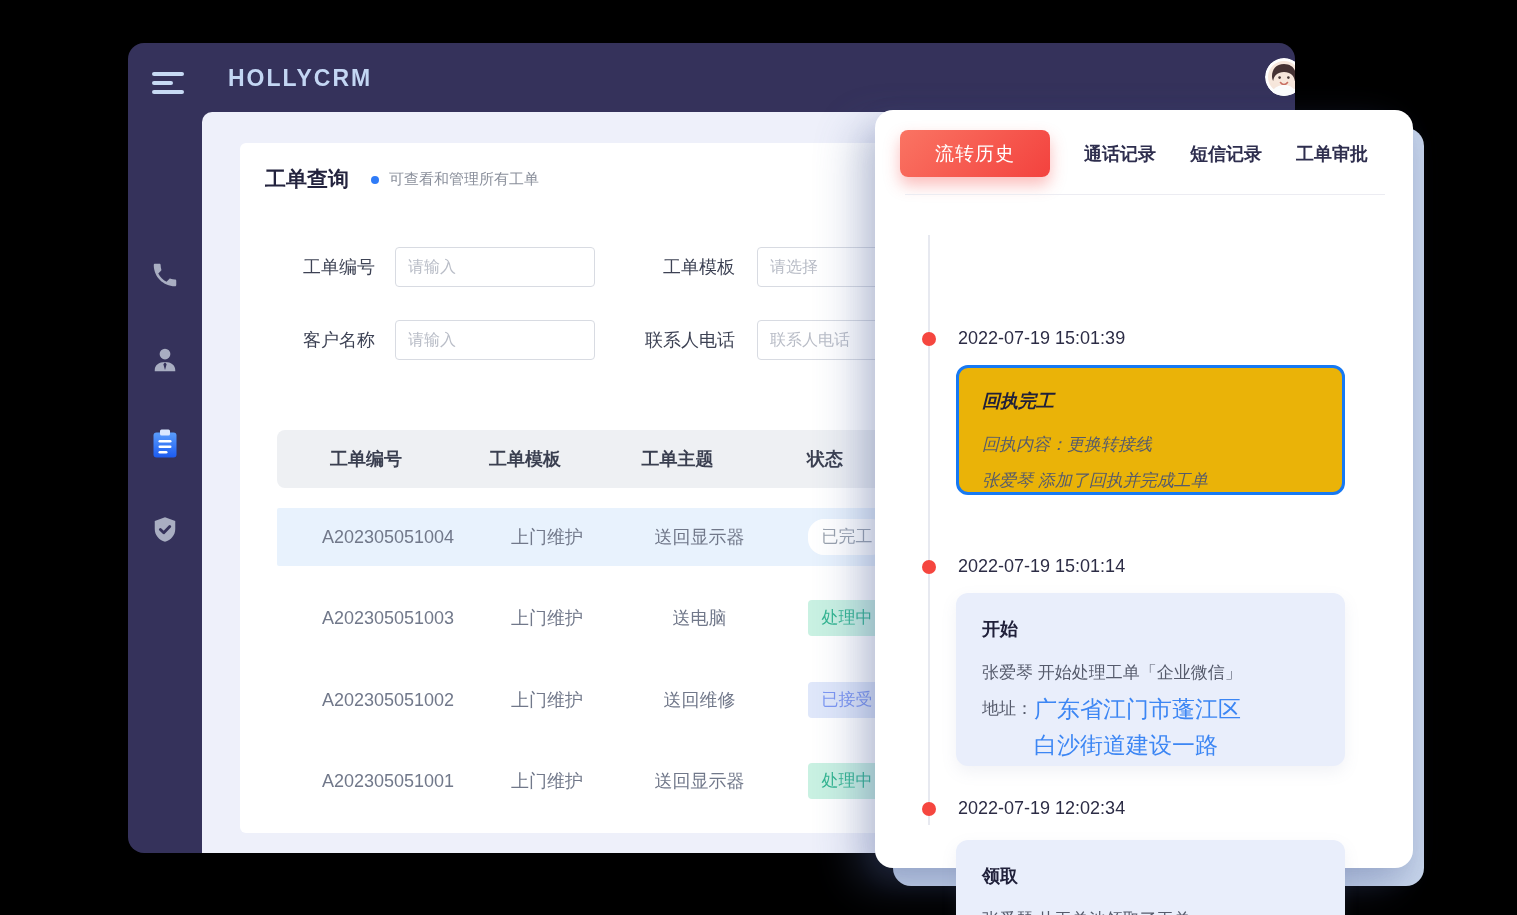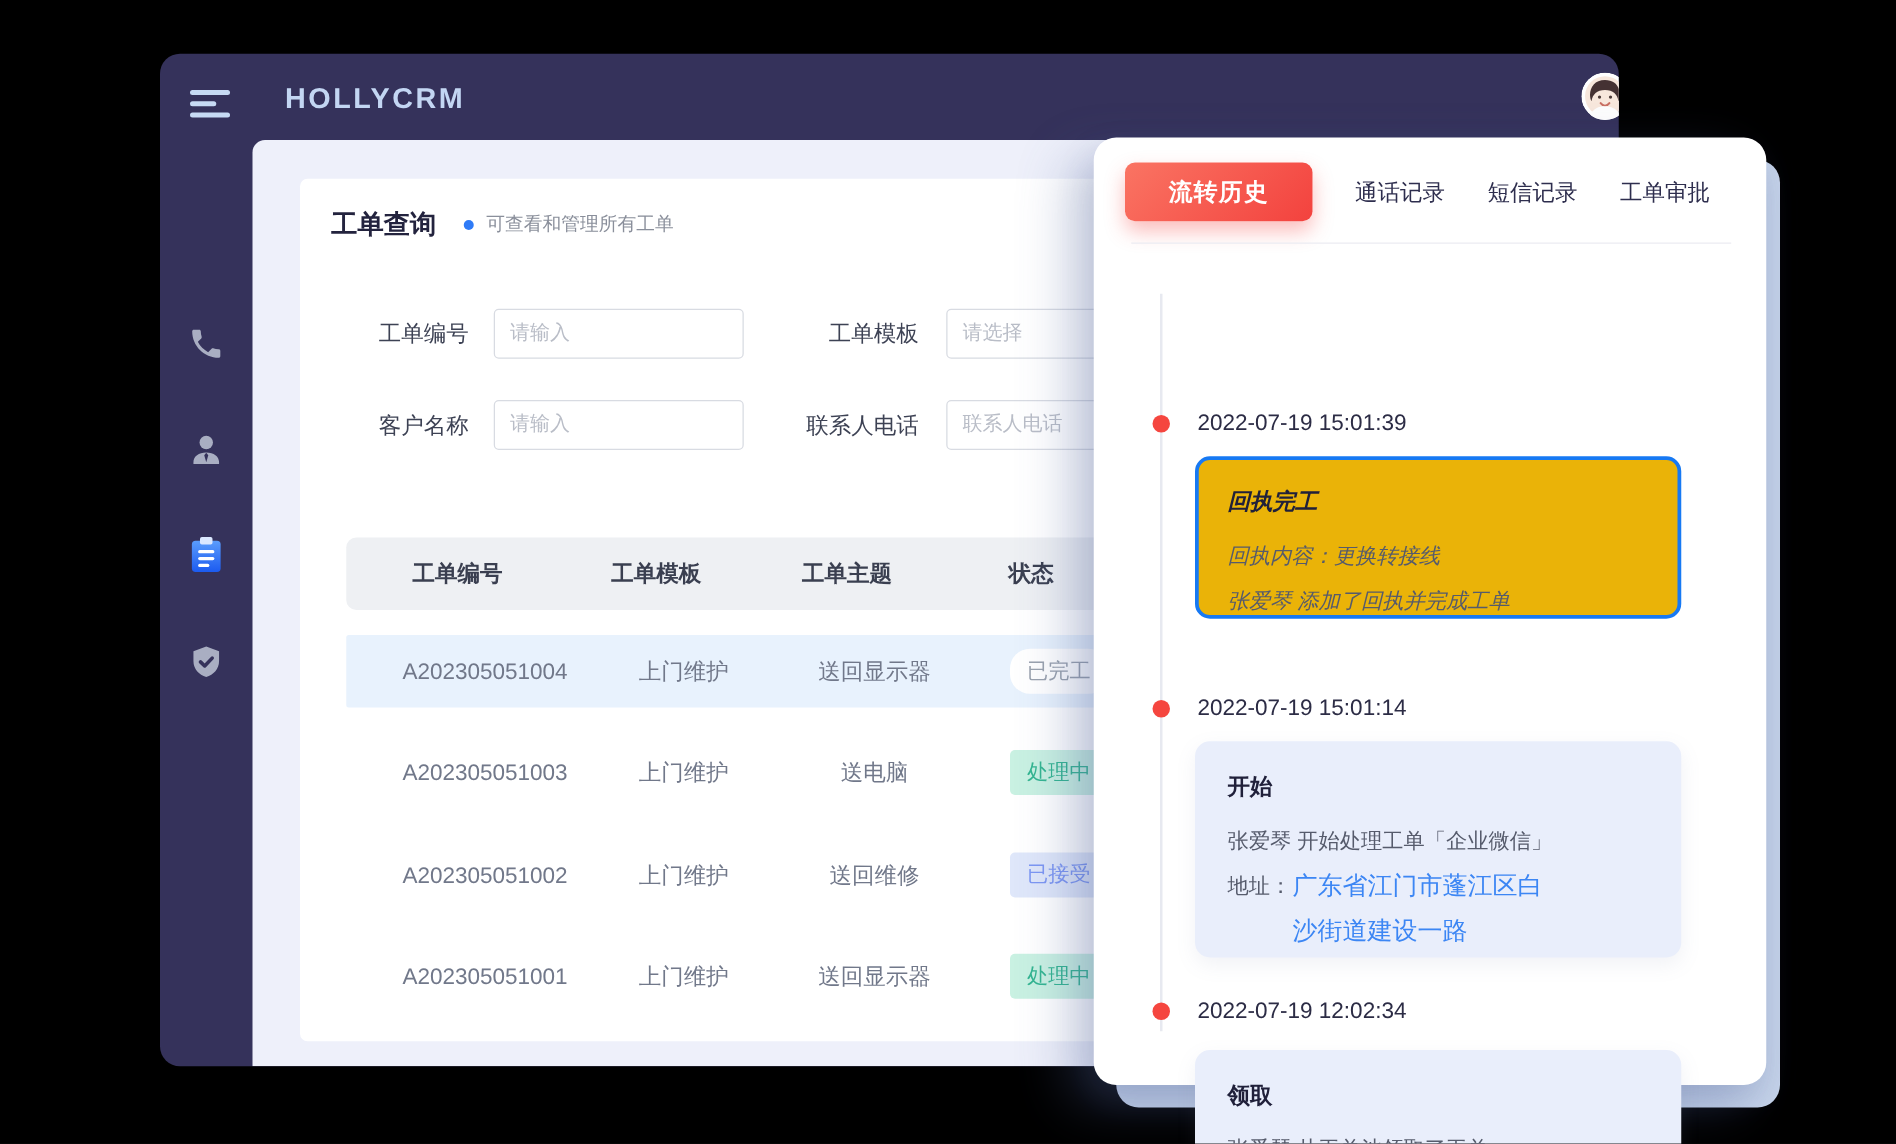--- a/index.html
+++ b/index.html
@@ -86,44 +86,44 @@
   }
   .panel{
     position:absolute; left:875px; top:110px; width:538px; height:758px;
     background:#ffffff; border-radius:18px;
     box-shadow:-20px 16px 42px rgba(84,104,160,0.30), 0 14px 30px rgba(60,70,120,0.18);
   }
   .tabs{ position:absolute; left:25px; top:20px; display:flex; align-items:center; gap:34px; }
   .tab-active{
     width:150px; height:47px; border-radius:8px; border:none; cursor:pointer;
     background:linear-gradient(135deg,#fa7463,#f3423e);
-    color:#fff; font-size:19px; font-weight:bold; letter-spacing:1px;
+    color:#fff; font-size:19px; font-weight:normal; letter-spacing:1px;
     box-shadow:0 8px 16px rgba(243,66,62,0.35);
     font-family:"Liberation Sans", sans-serif;
   }
-  .tab{ font-size:18px; color:#2e2e4e; font-weight:400; cursor:pointer; }
+  .tab{ font-size:18px; color:#2e2e4e; font-weight:700; cursor:pointer; }
   .tab-divider{ position:absolute; left:30px; right:28px; top:84px; height:1px; background:#ececf2; }
 
   .timeline{ position:absolute; left:0; top:110px; right:0; bottom:0; }
   .tl-line{ position:absolute; left:53px; top:15px; width:2px; height:590px; background:#e7e9f0; }
   .tl-dot{ position:absolute; left:47px; width:14px; height:14px; border-radius:50%; background:#f5463f; }
   .tl-time{ position:absolute; left:83px; font-size:18px; font-weight:500; color:#2c2c45; }
   .d1{ top:112px; } .t1{ top:108px; }
   .d2{ top:340px; } .t2{ top:336px; }
   .d3{ top:582px; } .t3{ top:578px; }
 
   .tl-card{ position:absolute; left:81px; width:389px; border-radius:12px; padding:24px 26px; background:#e9eefb; }
   .tl-card.c1{ top:145px; height:130px; background:#eab308; border:3px solid #1779f3; padding:21px 23px;font-style:italic; }
   .tl-card.c2{ top:373px; height:173px; box-shadow:0 6px 16px rgba(120,130,170,0.10); }
   .tl-card.c3{ top:620px; height:122px; box-shadow:0 6px 16px rgba(120,130,170,0.10); }
   .tl-title{ font-size:18px; font-weight:bold; color:#20203a; margin-bottom:14px; }
   .tl-text{ font-size:17px; color:#565b6c; line-height:36px; }
   .addr-row{ display:flex; }
   .addr-label{ flex:0 0 52px; font-size:17px; color:#565b6c; line-height:36px; }
-  .addr-link{ max-width:212px; font-size:20px; font-weight:500; color:#3c86f4; line-height:36px; cursor:pointer; }
+  .addr-link{ max-width:212px; font-size:23px; font-weight:500; color:#3c86f4; line-height:36px; cursor:pointer; }
 
   svg{ display:block; }
 </style>
 </head>
 <body>
 
 <div class="stage">
 
   <div class="app-window">
 

